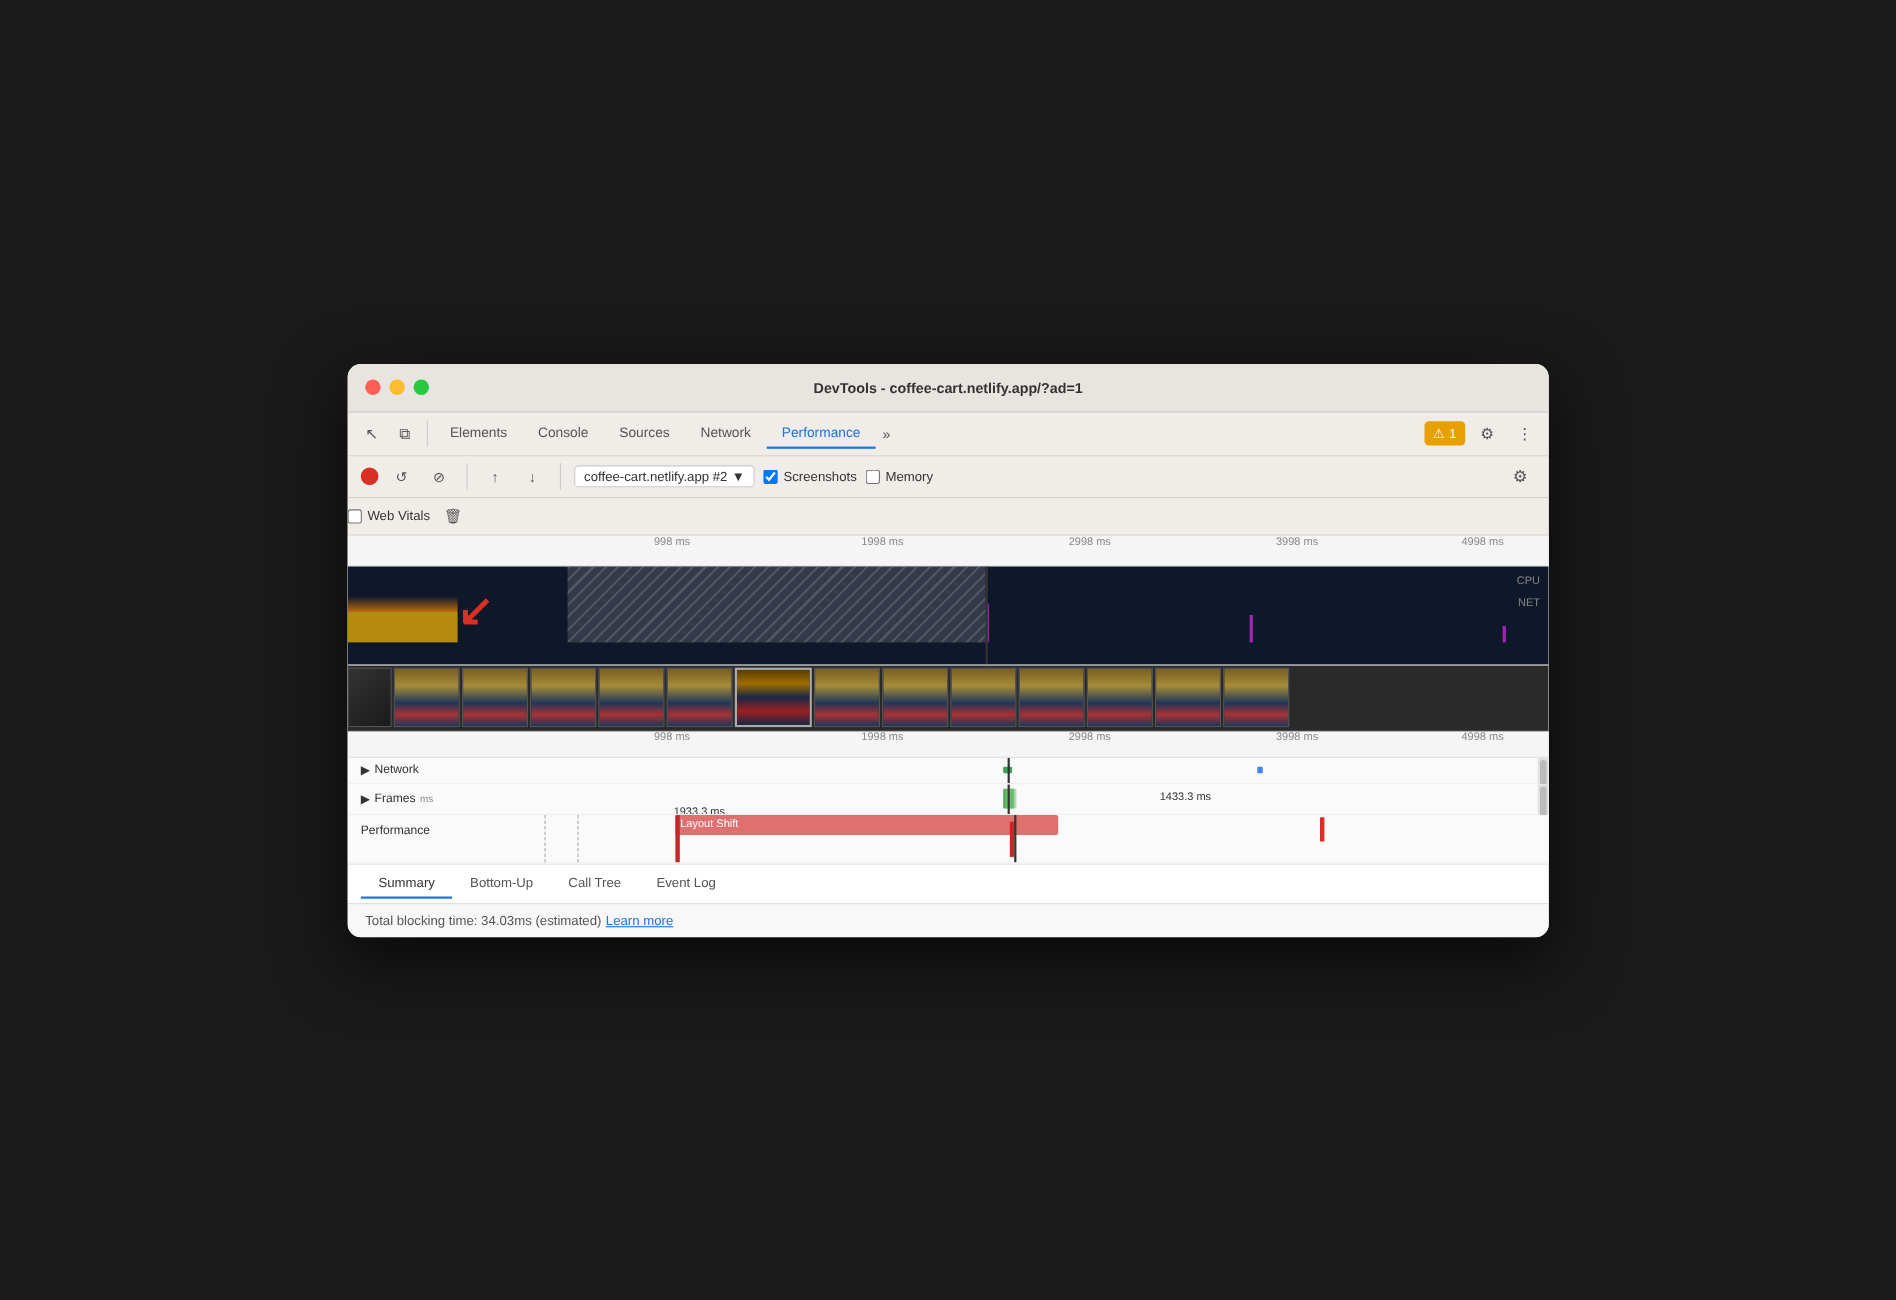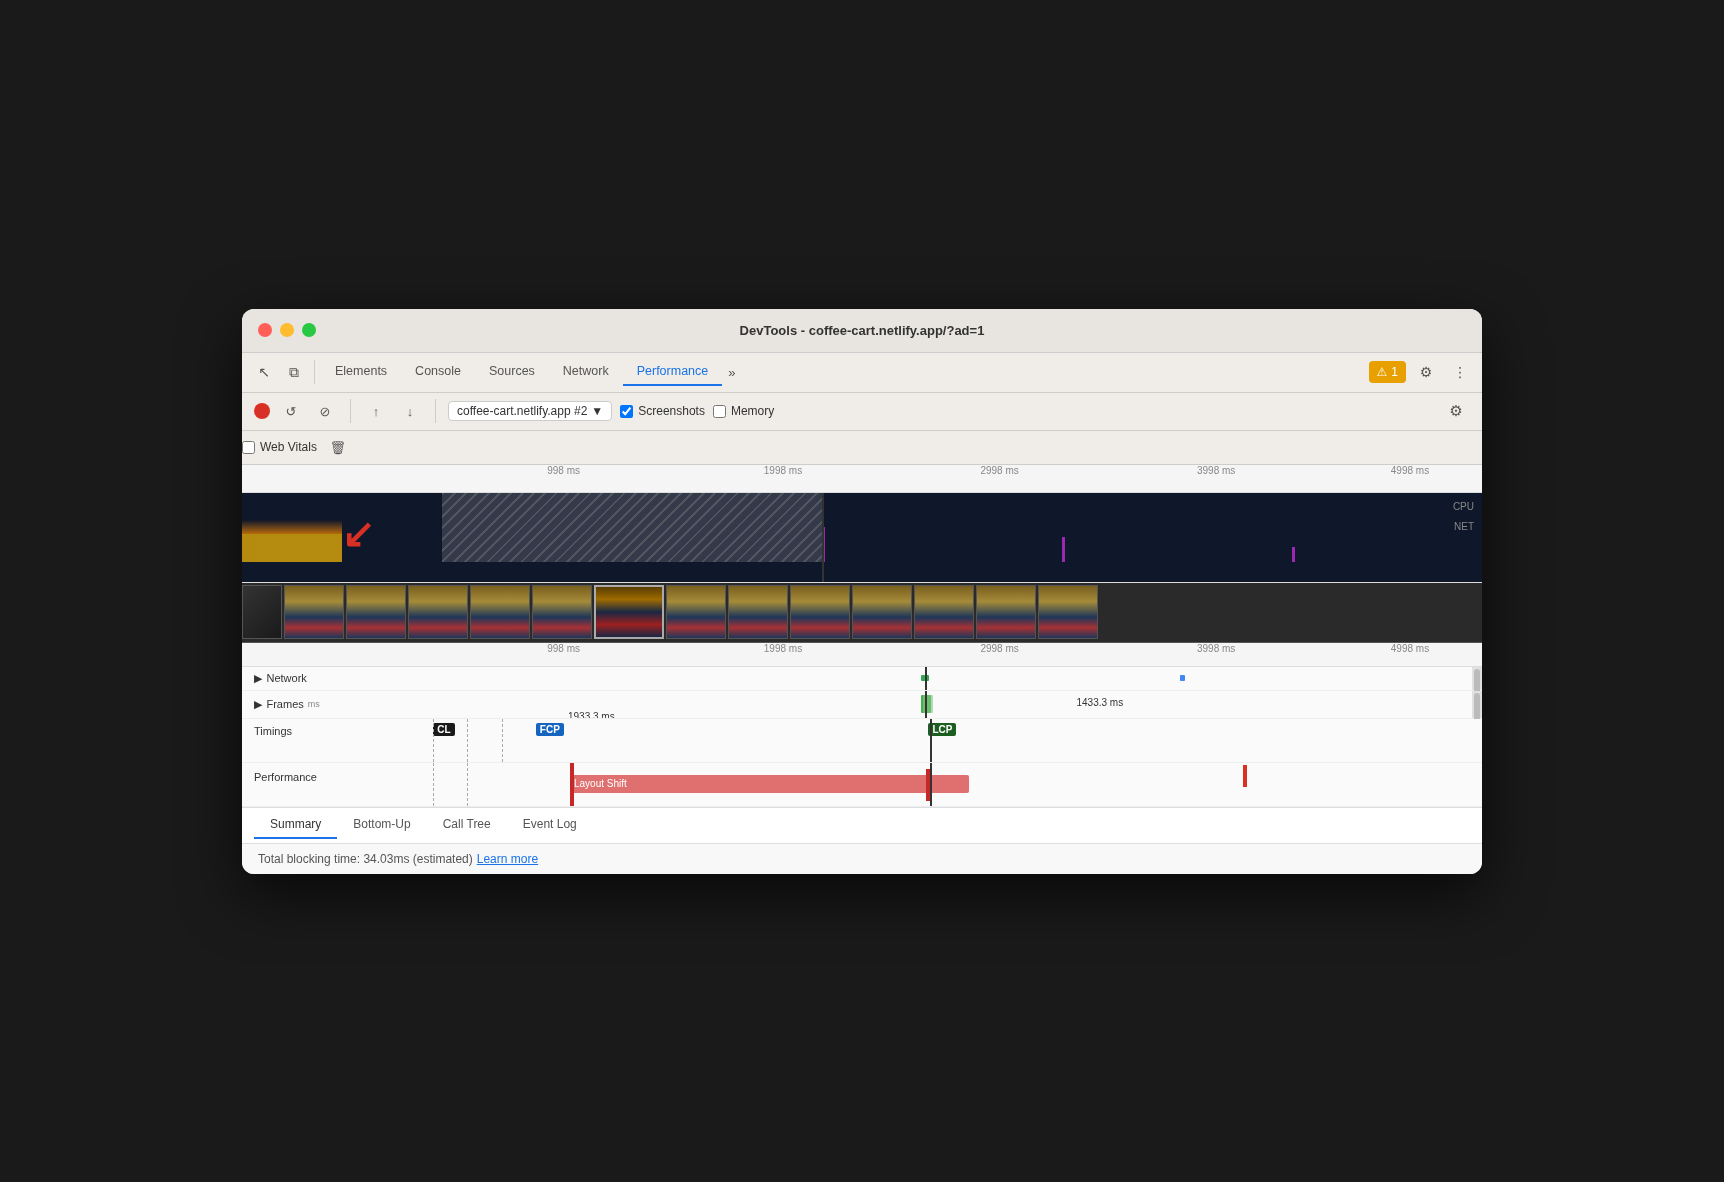--- a/index.html
+++ b/index.html
@@ -5,21 +5,21 @@
     * { box-sizing: border-box; margin: 0; padding: 0; }
     body {
       background: #1a1a1a;
       display: flex;
       justify-content: center;
       align-items: center;
       min-height: 100vh;
       font-family: -apple-system, BlinkMacSystemFont, 'Segoe UI', sans-serif;
     }
     .window {
-      width: 1240px;
+      width: 1092px;
       background: #f0ede8;
       border-radius: 12px;
       box-shadow: 0 20px 60px rgba(0,0,0,0.7);
       overflow: hidden;
     }
     .title-bar {
       background: #e8e4df;
       height: 44px;
       display: flex;
       align-items: center;
@@ -298,21 +298,21 @@
       top: 4px;
       font-size: 10px;
       color: white;
       padding: 1px 4px;
       border-radius: 2px;
       font-weight: 600;
       white-space: nowrap;
     }
     .layout-shift-bar {
       position: absolute;
-      top: 12px;
+      top: 0;
       height: 18px;
       background: #e07070;
       border-radius: 2px;
       display: flex;
       align-items: center;
       padding-left: 4px;
       font-size: 10px;
       color: white;
       font-weight: 500;
     }
@@ -624,39 +624,20 @@
           <span class="frame-time-label" style="position:absolute; left:65%; top:6px;">1433.3 ms</span>
 
           <div style="position:absolute; left:calc(56% - 54px); width:10px; top:4px; height:18px; background:#4caf50; border-radius:1px;"></div>
           <div style="position:absolute; left:calc(56% - 52px); width:10px; top:4px; height:18px; background:#81c784; border-radius:1px; opacity:0.6;"></div>
         </div>
         <div style="width:10px; flex-shrink:0; background:#e0e0e0; height:100%; display:flex; align-items:flex-start; justify-content:center;">
           <div style="width:6px; height:30px; background:#bbb; border-radius:3px; margin-top:2px;"></div>
         </div>
       </div>
 
-      <div class="track-row timings-row" style="height:44px; position:relative;">
-        <div class="track-label" style="align-self:flex-start; padding-top:6px;">
-          <span>Timings</span>
-        </div>
-        <div class="track-content" style="position:relative; height:100%;">
-          <div class="vertical-line" style="left: calc(56% - 50px); top:0; bottom:0;"></div>
-
-          <div class="dashed-vertical" style="left:8%; top:0; bottom:0;"></div>
-          <div class="dashed-vertical" style="left:11%; top:0; bottom:0;"></div>
-          <div class="dashed-vertical" style="left:14%; top:0; bottom:0;"></div>
-          <div class="dashed-vertical" style="left:calc(56% - 50px); top:0; bottom:0;"></div>
-
-          <div class="timing-badge cl-badge" style="left:8%;">CL</div>
-
-          <div class="timing-badge fcp-badge" style="left:17%;">FCP</div>
-
-          <div class="timing-badge lcp-badge" style="left:calc(56% - 52px);">LCP</div>
-        </div>
-      </div>
 
       <div class="track-row experience-row" style="height:44px; position:relative;">
         <div class="track-label" style="align-self:flex-start; padding-top:8px;">
           <span>Performance</span>
         </div>
         <div class="track-content" style="position:relative; height:100%;">
           <div class="vertical-line" style="left: calc(56% - 50px); top:0; bottom:0;"></div>
 
           <div class="dashed-vertical" style="left:8%; top:0; bottom:0;"></div>
           <div class="dashed-vertical" style="left:11%; top:0; bottom:0;"></div>

